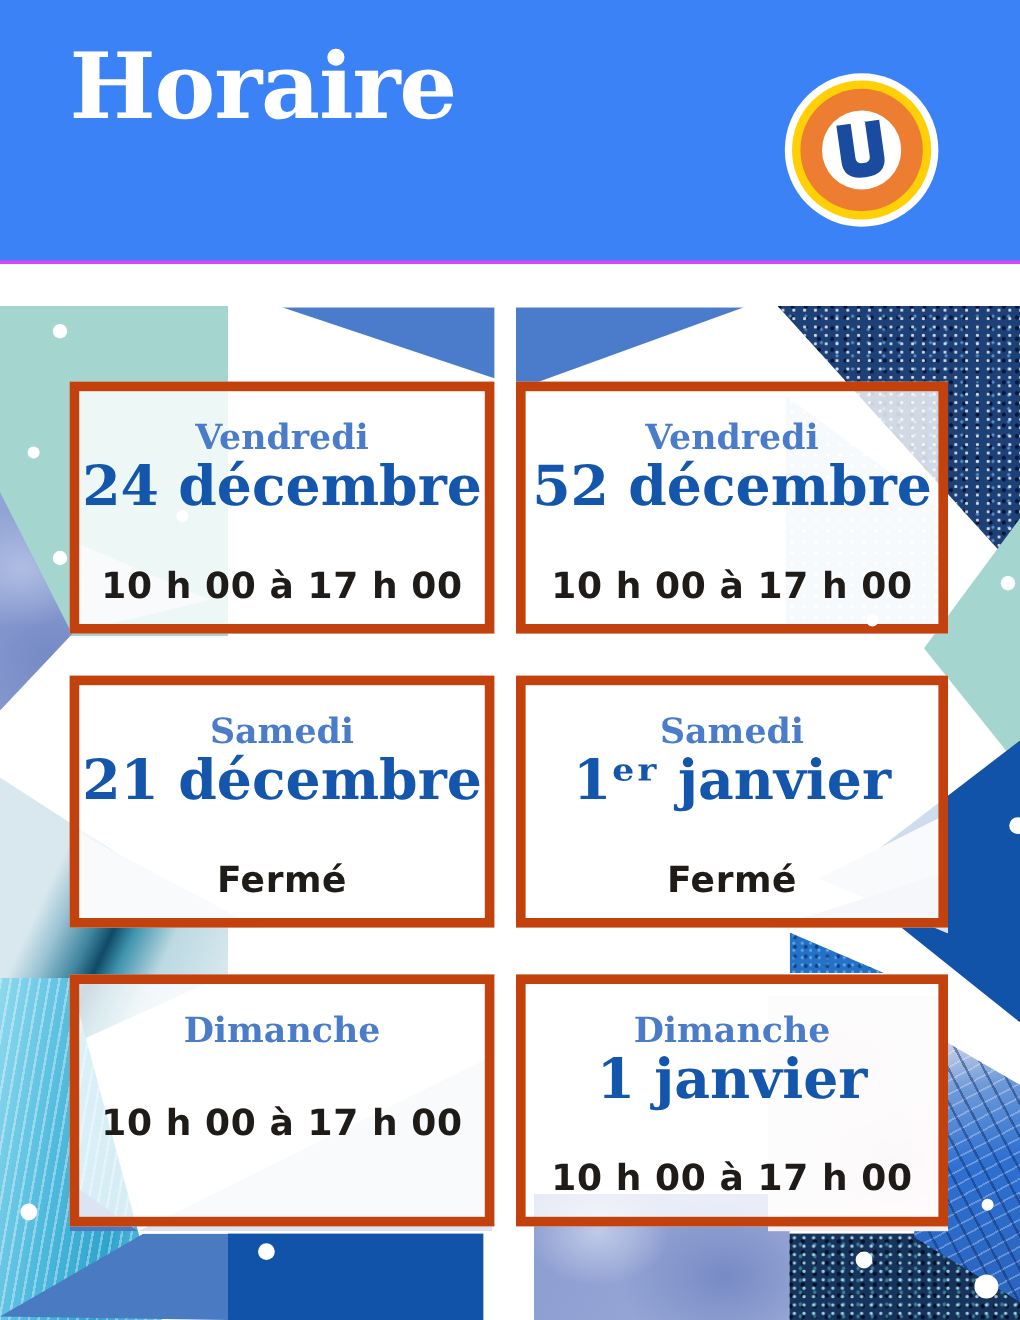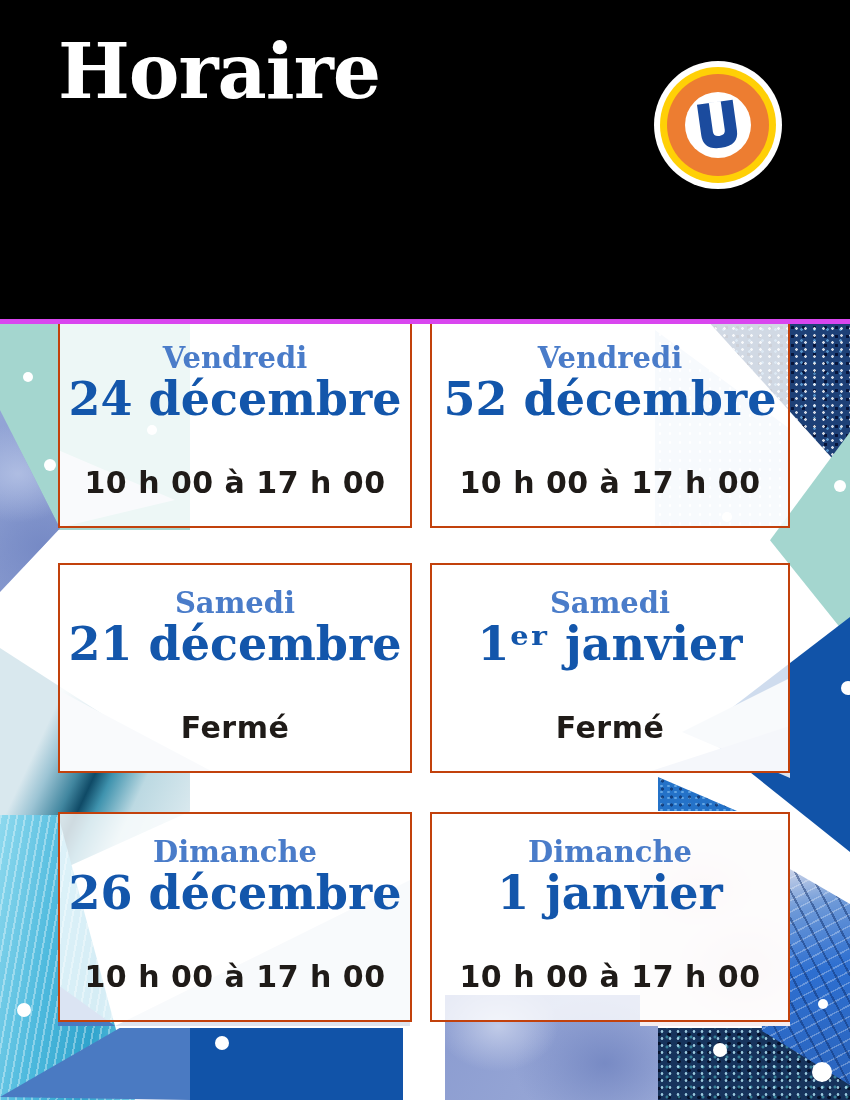--- a/index.html
+++ b/index.html
@@ -1,22 +1,22 @@
 <!DOCTYPE html>
 <html><head>
 <meta charset="utf-8">
 <style>
   html,body{margin:0;padding:0;background:#e8e8e8;}
   .poster{position:relative;width:850px;height:1100px;overflow:hidden;background:#ffffff;
           font-family:"DejaVu Serif", serif;}
   .poster *{box-sizing:border-box;}
 
   
-  .header{position:absolute;left:0;top:0;width:850px;height:324px;background:#000000;
-          border-bottom:5px solid #d946ef;z-index:10;}
+  .header{position:absolute;left:0;top:0;width:850px;height:220px;background:#3b82f6;
+          border-bottom:3px solid #d946ef;z-index:10;}
   .title{position:absolute;left:58px;top:28px;color:#ffffff;font-weight:bold;
          font-size:76px;line-height:88px;letter-spacing:-1px;}
   .title span{display:block;}
   .logo{position:absolute;left:653px;top:60px;width:130px;height:130px;}
 
   
   .bg{position:absolute;inset:0;z-index:1;}
   .shape{position:absolute;}
 
   .s-teal-tl{left:0;top:255px;width:190px;height:275px;background:#a4d6cf;}
@@ -104,21 +104,21 @@
   .d5{left:841px;top:681px;width:14px;height:14px;}
   .d6{left:17px;top:1003px;width:14px;height:14px;}
   .d7{left:215px;top:1036px;width:14px;height:14px;}
   .d8{left:713px;top:1043px;width:14px;height:14px;}
   .d9{left:812px;top:1062px;width:20px;height:20px;}
   .d10{left:818px;top:999px;width:10px;height:10px;}
   .d11{left:147px;top:425px;width:10px;height:10px;}
   .d12{left:722px;top:512px;width:10px;height:10px;}
 
   
-  .card{position:absolute;z-index:4;border:2px solid #c2410c;background:rgba(255,255,255,.8);
+  .card{position:absolute;z-index:4;border:8px solid #c2410c;background:rgba(255,255,255,.8);
         display:flex;flex-direction:column;align-items:center;text-align:left;padding-top:20px;}
   .c1{left:58px;top:318px;width:354px;height:210px;}
   .c2{left:430px;top:318px;width:360px;height:210px;}
   .c3{left:58px;top:563px;width:354px;height:210px;}
   .c4{left:430px;top:563px;width:360px;height:210px;}
   .c5{left:58px;top:812px;width:354px;height:210px;}
   .c6{left:430px;top:812px;width:360px;height:210px;}
   .day{font-weight:bold;font-size:29px;line-height:36px;color:#4a7cc9;}
   .date{font-weight:bold;font-size:46px;line-height:46px;color:#1356ab;}
   .hours{font-family:"DejaVu Sans", sans-serif;font-weight:bold;font-size:30px;line-height:42px;
@@ -172,21 +172,20 @@
     <div class="date">21 décembre</div>
     <div class="hours">Fermé</div>
   </div>
   <div class="card c4">
     <div class="day">Samedi</div>
     <div class="date">1ᵉʳ janvier</div>
     <div class="hours">Fermé</div>
   </div>
   <div class="card c5">
     <div class="day">Dimanche</div>
-    <div class="date">26 décembre</div>
     <div class="hours">10 h 00 à 17 h 00</div>
   </div>
   <div class="card c6">
     <div class="day">Dimanche</div>
     <div class="date">1 janvier</div>
     <div class="hours">10 h 00 à 17 h 00</div>
   </div>
 
   <i class="dot d1"></i>
   <i class="dot d2"></i>

